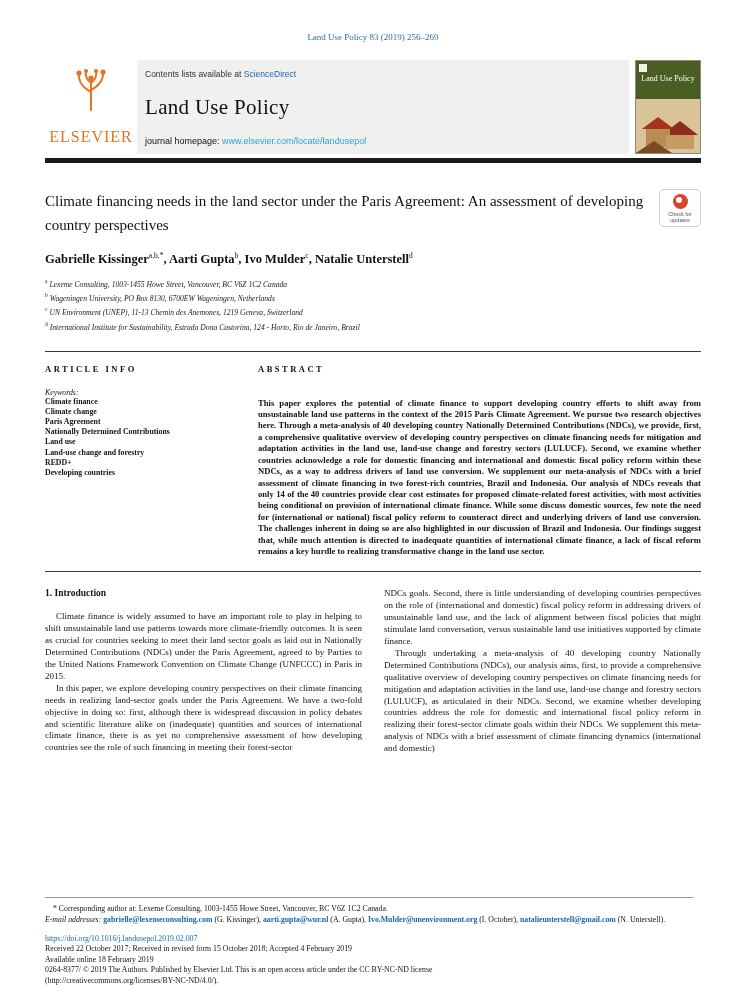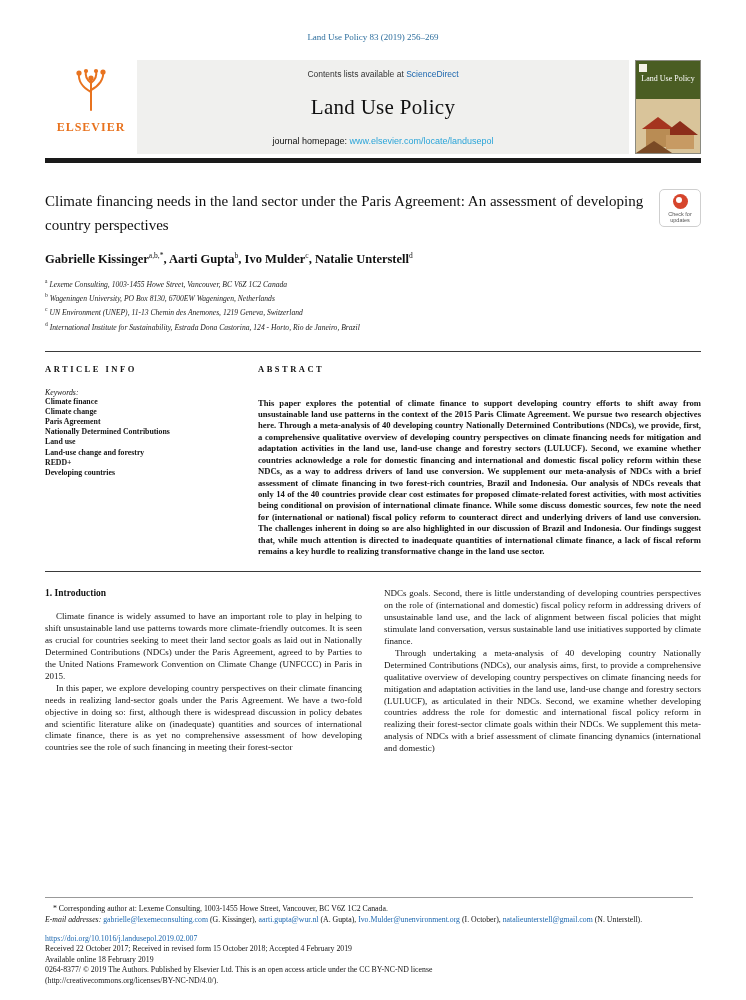--- a/index.html
+++ b/index.html
@@ -7,22 +7,22 @@
   .page {
     width:746px; height:1000px; margin:0 auto; background:#ffffff;
     font-family:"Liberation Serif", serif; color:#141414;
     padding:32px 45px 0; position:relative; overflow:hidden;
   }
   
   .citation { text-align:center; font-size:9px; color:#2e6f9e; margin-bottom:18px; }
   
   .header-box { display:flex; height:94px; }
   .logo-col { width:92px; background:#fff; display:flex; flex-direction:column; align-items:center; padding-top:6px; }
-  .elsevier-word { font-size:12px; font-weight:bold; color:#e8731f; letter-spacing:1px; margin-top:4px; }
-  .center-col { flex:1; background:#f0f0ee; display:flex; flex-direction:column; align-items:center; justify-content:space-between; padding:9px 8px 8px; }
+  .elsevier-word { font-size:16px; font-weight:normal; color:#e8731f; letter-spacing:1px; margin-top:12px; }
+  .center-col { flex:1; background:#f0f0ee; display:flex; flex-direction:column; justify-content:space-between; padding:9px 8px 8px; }
   .contents-line { font-family:"Liberation Sans", sans-serif; font-size:8.5px; color:#333; }
   .contents-line a { color:#1b66ae; text-decoration:none; }
   .journal-title { font-size:21px; color:#101010; letter-spacing:.3px; }
   .homepage-line { font-family:"Liberation Sans", sans-serif; font-size:9px; font-weight:normal; color:#111; }
   .homepage-line a { color:#2aa4d8; text-decoration:none; }
   .cover-col { width:72px; display:flex; justify-content:flex-end; }
   .cover { width:66px; height:94px; border:1px solid #8a8a80; background:#d9c49a; display:flex; flex-direction:column; }
   .cover-head { background:#4a5d23; height:38px; position:relative; padding-top:3px; }
   .cover-logo-sq { position:absolute; left:3px; top:3px; width:8px; height:8px; background:#f5f2e8; }
   .cover-title { color:#fff; font-size:8px; text-align:center; margin-top:10px; line-height:9px; }
@@ -57,21 +57,21 @@
   .body-cols { display:flex; margin-top:16px; }
   .bcol { flex:1; }
   .bcol + .bcol { margin-left:22px; }
   .section-heading { font-size:9.5px; font-weight:bold; margin-bottom:13px; }
   .para { font-size:9px; line-height:11.9px; text-align:justify; text-indent:11px; color:#141414; }
   .para.noindent { text-indent:0; }
   
   .footnotes { position:absolute; left:45px; right:53px; bottom:14px; }
   .fn-top { border-top:0.5px solid #999; padding-top:6px; font-size:7.8px; line-height:10.4px; }
   .fn-label { font-style:italic; }
-  .fn-link { color:#1b66ae; text-decoration:none; }
+  .fn-link { color:#1b66ae; text-decoration:none;font-weight:bold; }
   .fn-corr { text-indent:8px; }
   .fn-bottom { margin-top:9px; font-size:7.8px; line-height:10.4px; }
   .doi-link { color:#1b66ae; text-decoration:none; display:inline-block; }
 </style>
 </head>
 <body>
 
 <div class="page">
 
   <div class="citation">Land Use Policy 83 (2019) 256–269</div>

